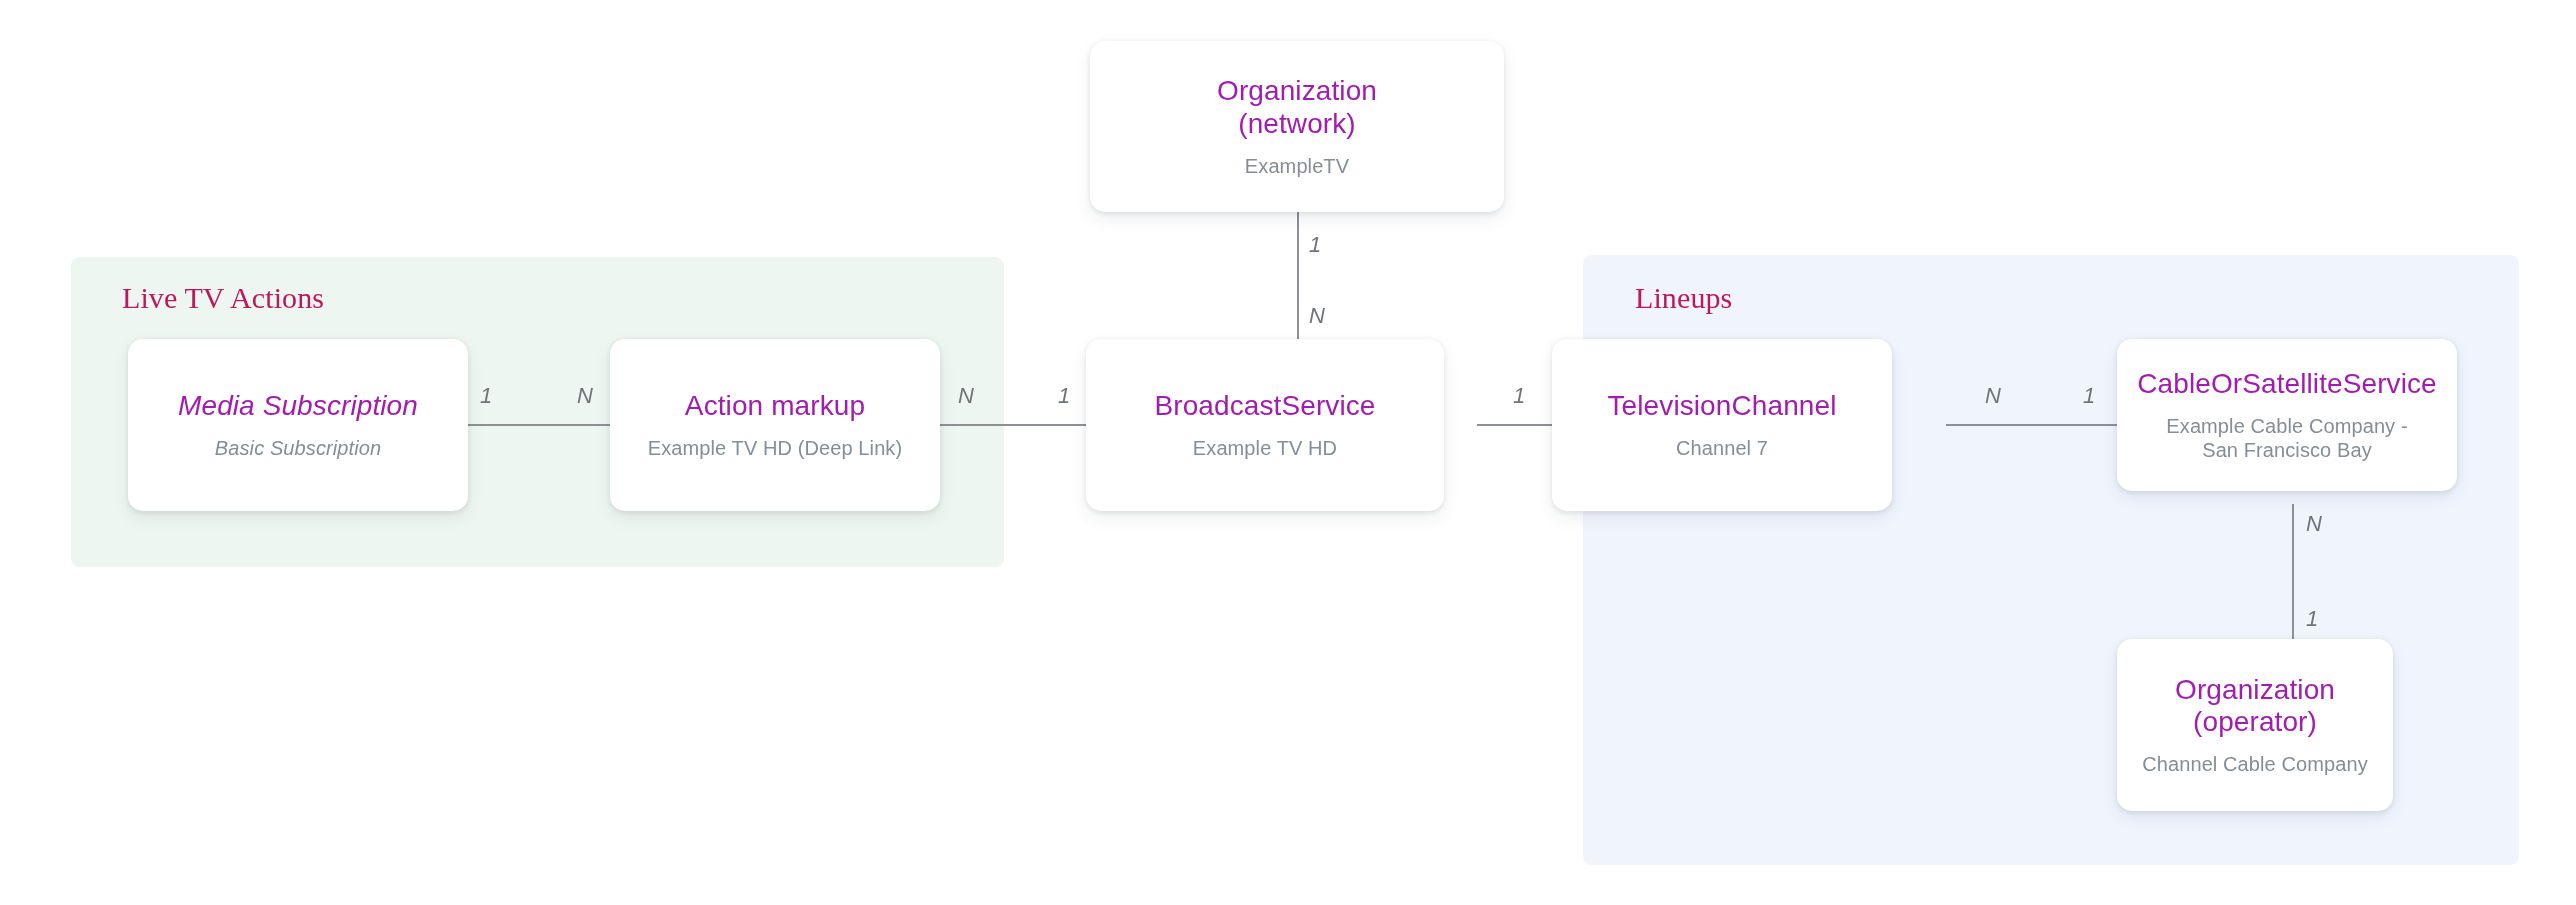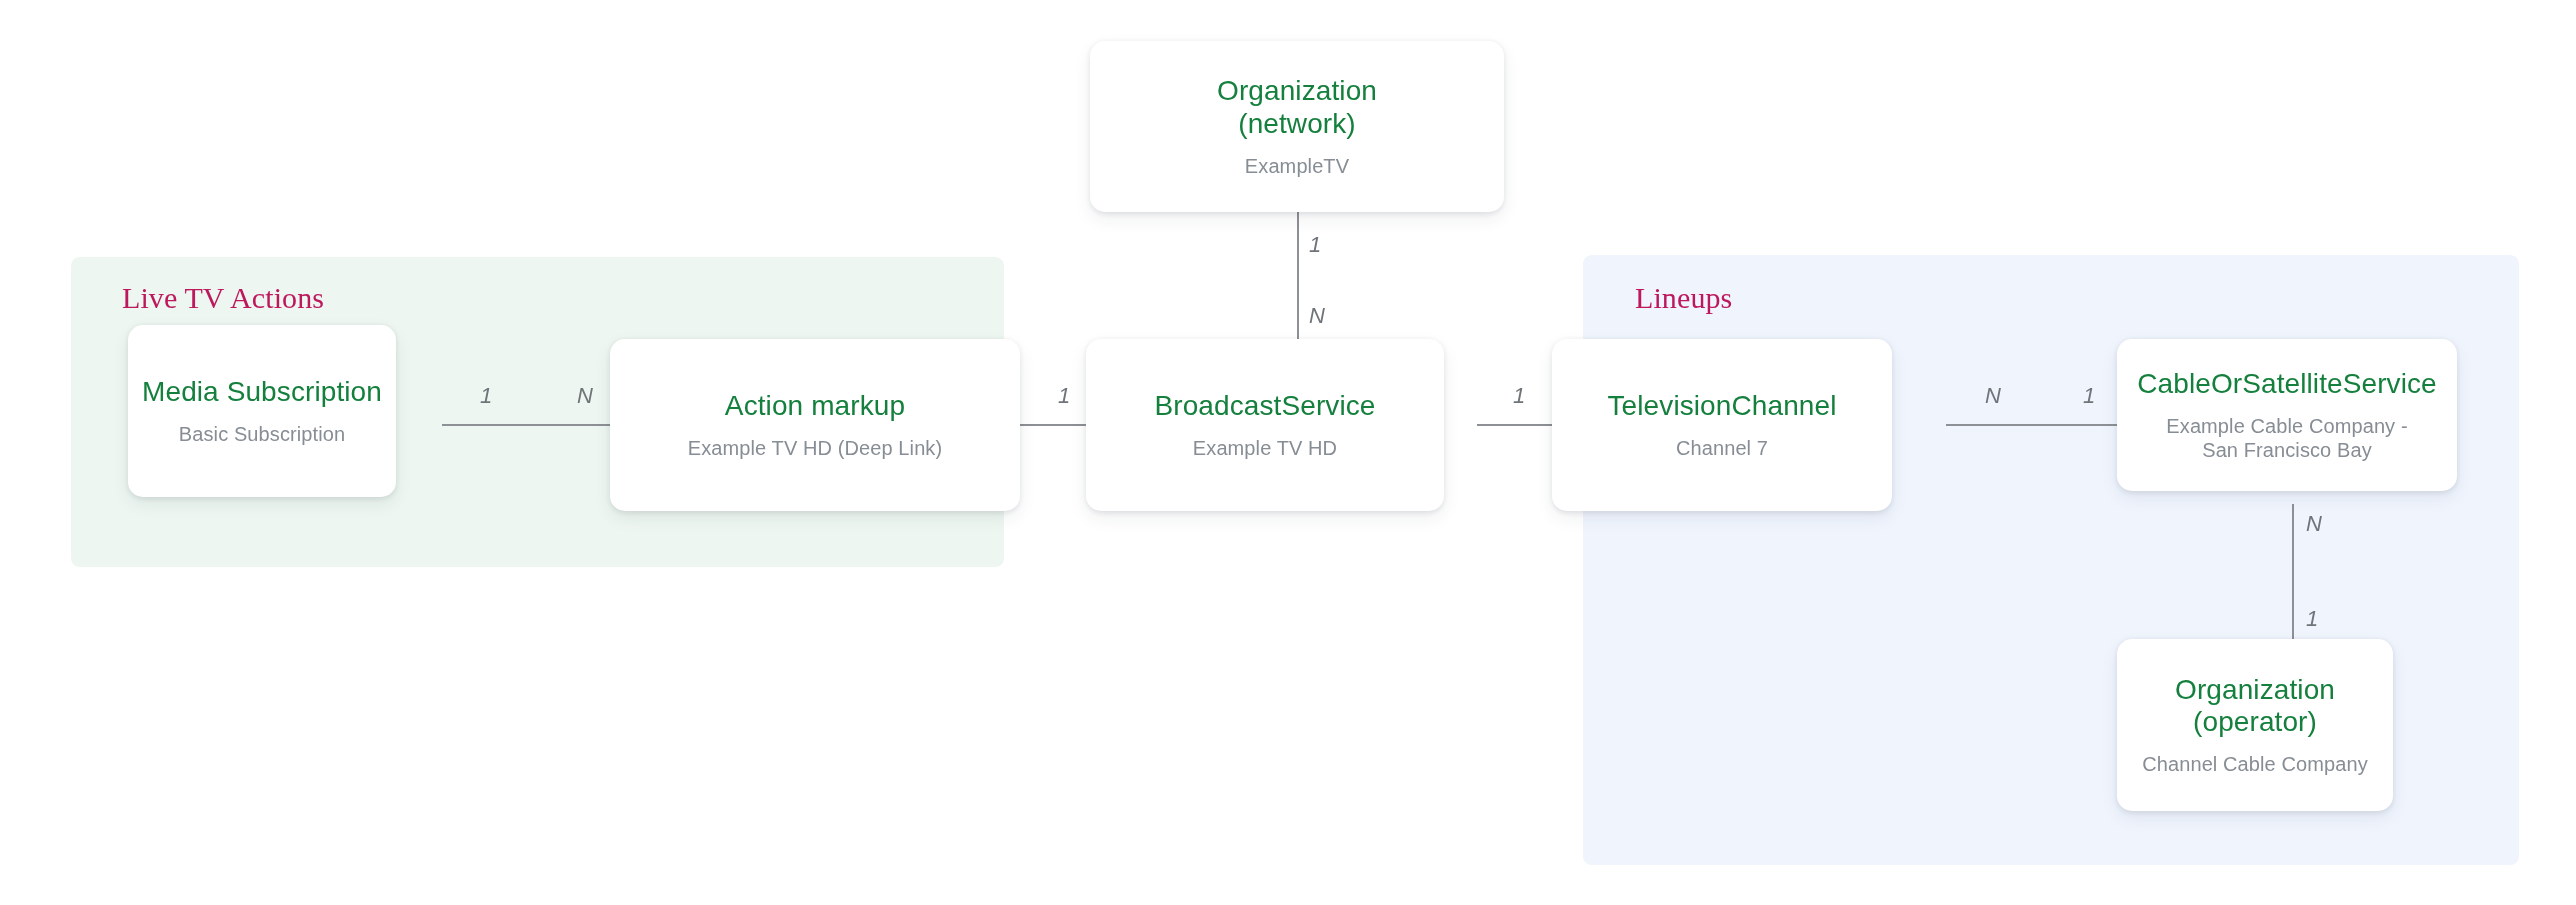--- a/index.html
+++ b/index.html
@@ -67,21 +67,21 @@
     display: flex;
     flex-direction: column;
     align-items: center;
     justify-content: center;
     text-align: center;
     padding: 8.8px 14px;
   }
   .node-title {
     font-size: 28px;
     line-height: 1.15;
-    color: #15803d;
+    color: #a21caf;
     font-weight: 400;
     letter-spacing: 0.1px;
   }
   .node-subtitle {
     margin-top: 14px;
     font-size: 20px;
     line-height: 1.2;
     color: #878d94;
     font-weight: 400;
     letter-spacing: 0.1px;
@@ -127,26 +127,26 @@
   <div class="edge-label" style="left:2306px; top:608px;">1</div>
 
   <div class="node" style="left:1090px; top:41px; width:414px; height:171px;">
     <div class="node-title">
       <span class="nt-line">Organization</span>
       <span class="nt-line">(network)</span>
     </div>
     <div class="node-subtitle">ExampleTV</div>
   </div>
 
-  <div class="node" style="left:128px; top:325px; width:268px; height:172px;">
+  <div class="node" style="left:128px; top:339px; width:340px; height:172px;font-style:italic;">
     <div class="node-title">Media Subscription</div>
     <div class="node-subtitle">Basic Subscription</div>
   </div>
 
-  <div class="node" style="left:610px; top:339px; width:410px; height:172px;">
+  <div class="node" style="left:610px; top:339px; width:330px; height:172px;">
     <div class="node-title">Action markup</div>
     <div class="node-subtitle">Example TV HD (Deep Link)</div>
   </div>
 
   <div class="node" style="left:1086px; top:339px; width:358px; height:172px;align-items:center;">
     <div class="node-title">BroadcastService</div>
     <div class="node-subtitle">Example TV HD</div>
   </div>
 
   <div class="node" style="left:1552px; top:339px; width:340px; height:172px;">

